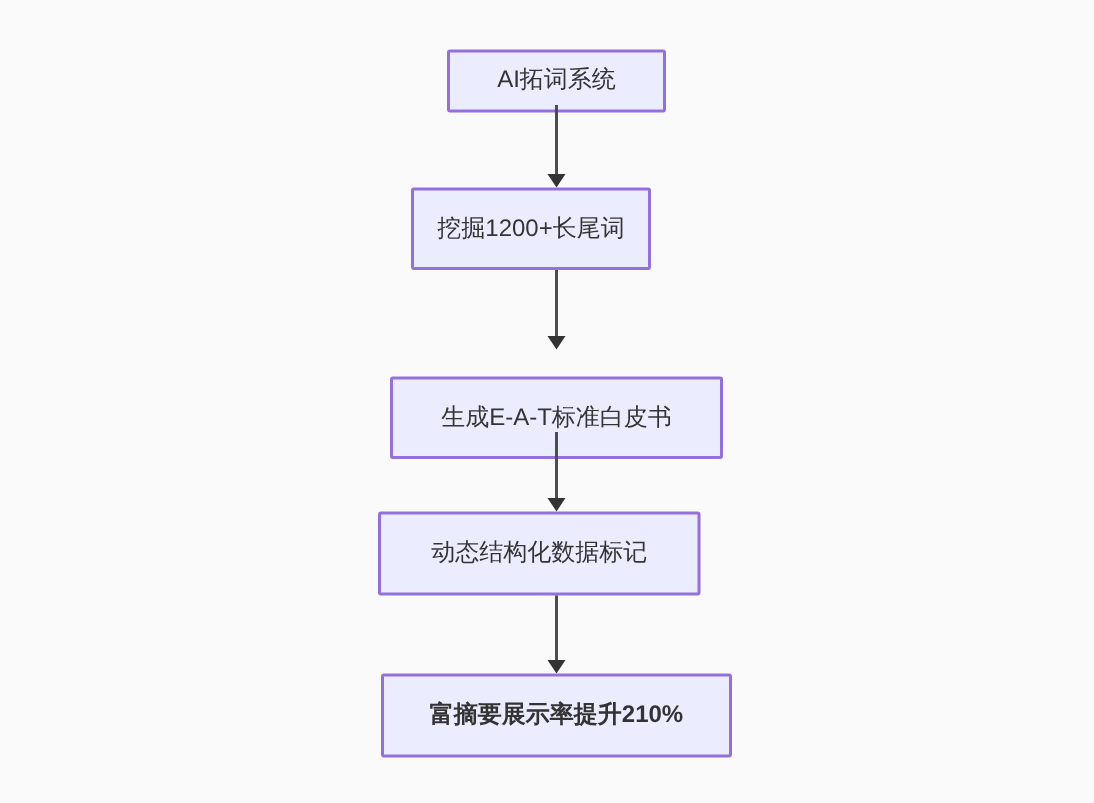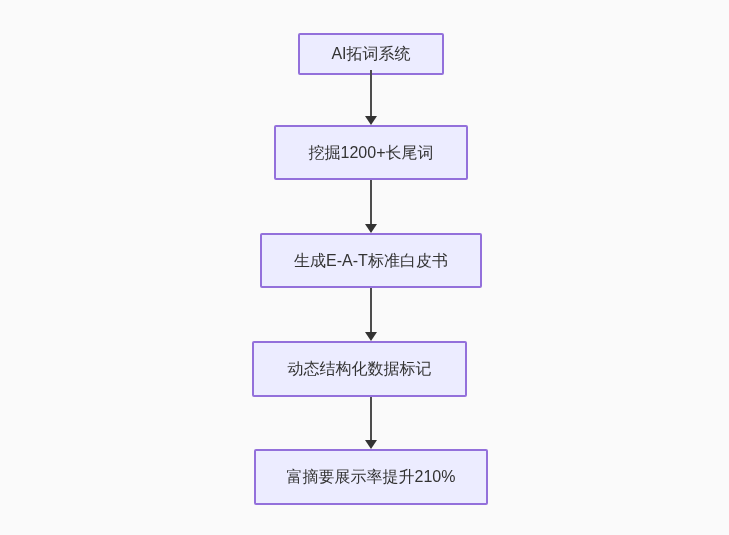--- a/index.html
+++ b/index.html
@@ -23,24 +23,24 @@
     border-radius: 2px;
     color: #333333;
     font-size: 16px;
     display: flex;
     align-items: center;
     justify-content: center;
     text-align: center;
     line-height: 1.2;
   }
   .node-1 { left: 298px; top: 15px;  width: 146px; height: 42px; margin-top: 18px; }
-  .node-2 { left: 274px; top: 125px; width: 194px; height: 55px; }
-  .node-3 { left: 260px; top: 233px; width: 222px; height: 55px; }
+  .node-2 { left: 274px; top: 125px; width: 160px; height: 55px; }
+  .node-3 { left: 260px; top: 251px; width: 222px; height: 55px; }
   .node-4 { left: 252px; top: 341px; width: 215px; height: 56px; }
-  .node-5 { left: 254px; top: 449px; width: 234px; height: 56px; }
+  .node-5 { left: 254px; top: 449px; width: 234px; height: 56px; font-weight: bold; }
 
   .edge {
     position: absolute;
     left: 365px;
     width: 12px;
   }
   .edge-1 { top: 70px;  height: 55px; }
   .edge-2 { top: 180px; height: 53px; }
   .edge-3 { top: 288px; height: 53px; }
   .edge-4 { top: 397px; height: 52px; }

